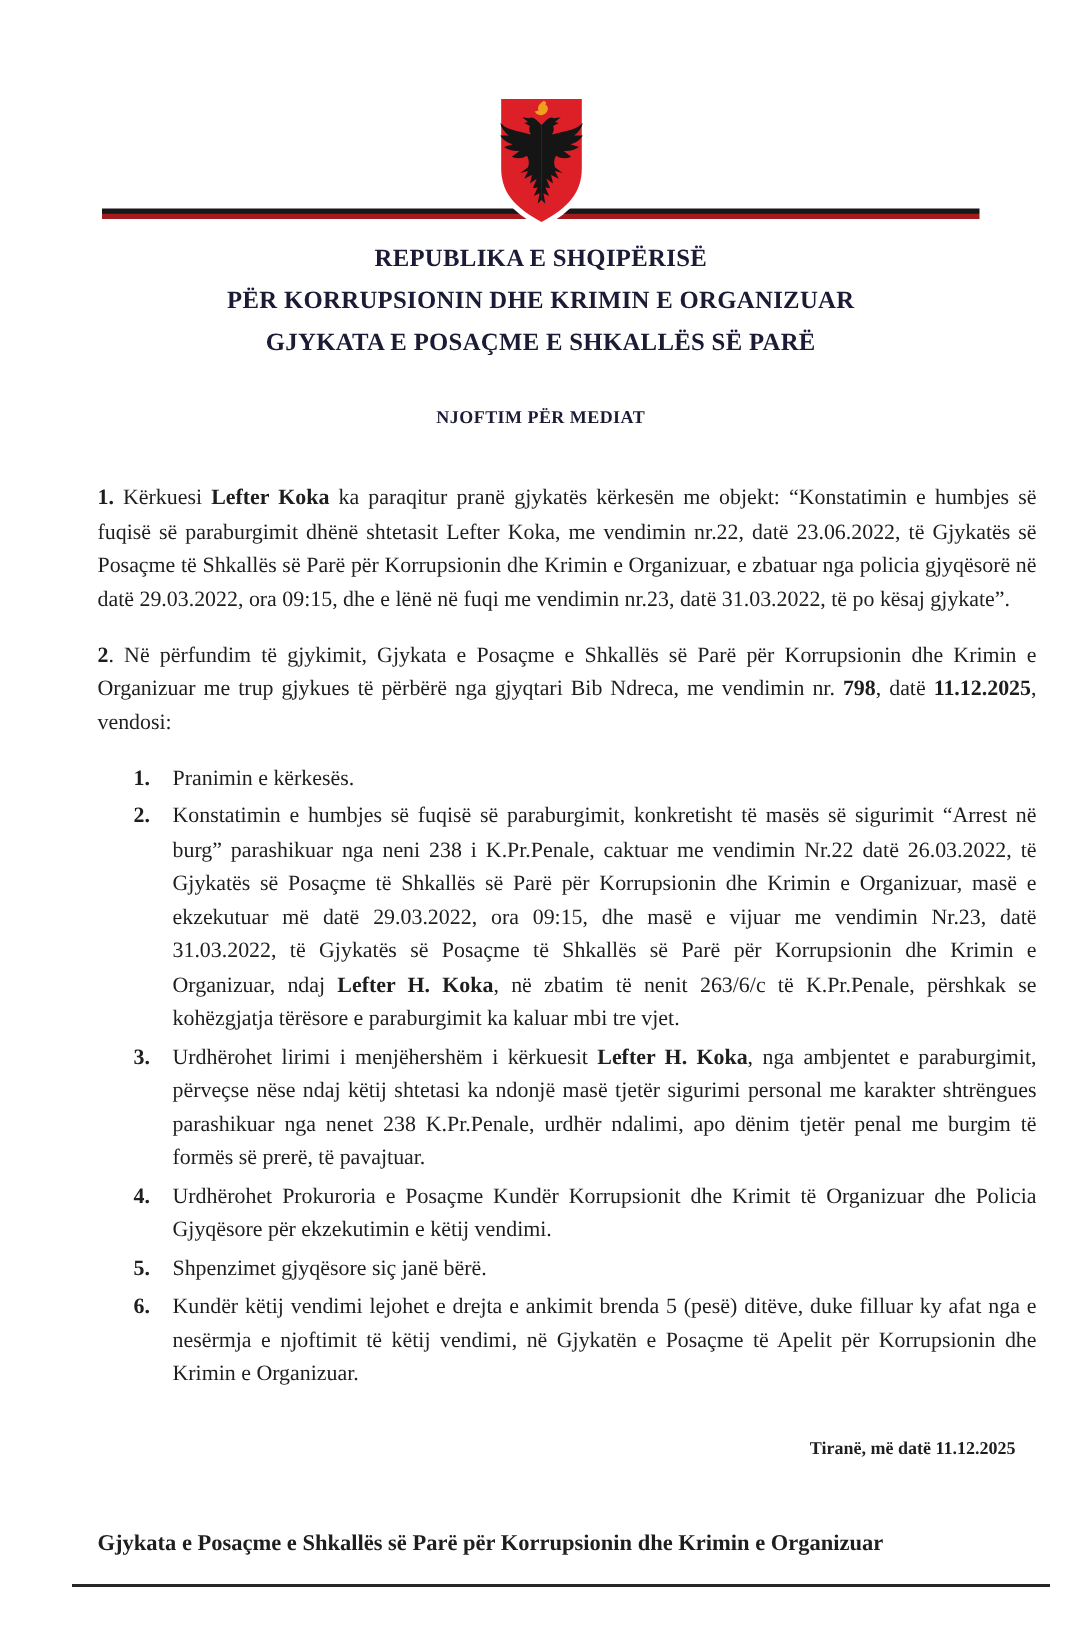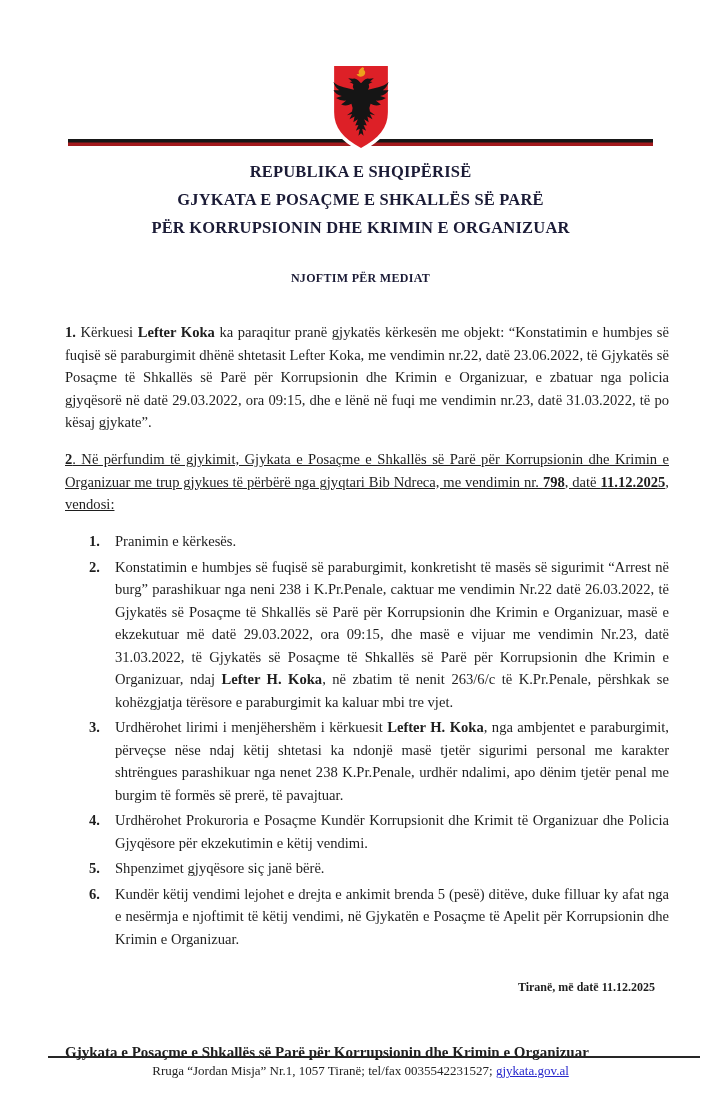--- a/index.html
+++ b/index.html
@@ -40,24 +40,24 @@
     margin-top: 26px;
     text-align: center;
     font-weight: 700;
     font-size: 12px;
     line-height: 20px;
     letter-spacing: 0.3px;
     color: #1b1b36;
   }
 
   
-  .content { padding: 0 52px 0 65px; font-size: 14.6px; line-height: 22.5px; }
+  .content { padding: 0 30px 0 65px; font-size: 14.6px; line-height: 22.5px; }
   .para { text-align: justify; }
   .para1 { margin-top: 33px; }
-  .para2 { margin-top: 14px; text-decoration: underline; }
+  .para2 { margin-top: 14px; }
   .b { font-weight: 700; }
 
   ol.decisions {
     list-style: none;
     counter-reset: item;
     margin: 12px 0 0 24px;
     padding-left: 26px;
   }
   ol.decisions li {
     counter-increment: item;
@@ -115,22 +115,22 @@
           L23 39 Q13 37 7 31 Q9 39 16 44 L7 44 Q11 51 20 53 L11 56 Q18 61 27 60 L19 66 Q27 70 35 65
           Q38 71 36 77 L28 83 L36 81 L32 89 L40 85 L38 94 L45 89
           L41 99 L46 98 L42 107 L48 104 L46 115 L50 111 Z" fill="#151515"></path>
         <use href="#eagle-half" xlink:href="#eagle-half" transform="translate(100,0) scale(-1,1)"></use>
       </g>
     </svg>
   </div>
 
   <div class="court-header">
     <div>REPUBLIKA E SHQIPËRISË</div>
+    <div>PËR KORRUPSIONIN DHE KRIMIN E ORGANIZUAR</div>
     <div>GJYKATA E POSAÇME E SHKALLËS SË PARË</div>
-    <div>PËR KORRUPSIONIN DHE KRIMIN E ORGANIZUAR</div>
   </div>
 
   <div class="doc-title">NJOFTIM PËR MEDIAT</div>
 
   <div class="content">
     <p class="para para1"><span class="b">1.</span><span> Kërkuesi </span><span class="b">Lefter Koka</span><span> ka paraqitur pranë gjykatës kërkesën me objekt: “Konstatimin e humbjes së fuqisë së paraburgimit dhënë shtetasit Lefter Koka, me vendimin nr.22, datë 23.06.2022, të Gjykatës së Posaçme të Shkallës së Parë për Korrupsionin dhe Krimin e Organizuar, e zbatuar nga policia gjyqësorë në datë 29.03.2022, ora 09:15, dhe e lënë në fuqi me vendimin nr.23, datë 31.03.2022, të po kësaj gjykate”.</span></p>
     <p class="para para2"><span class="b">2</span><span>. Në përfundim të gjykimit, Gjykata e Posaçme e Shkallës së Parë për Korrupsionin dhe Krimin e Organizuar me trup gjykues të përbërë nga gjyqtari Bib Ndreca, me vendimin nr. </span><span class="b">798</span><span>, datë </span><span class="b">11.12.2025</span><span>, vendosi:</span></p>
     <ol class="decisions">
         <li><span>Pranimin e kërkesës.</span></li>
         <li><span>Konstatimin e humbjes së fuqisë së paraburgimit, konkretisht të masës së sigurimit “Arrest në burg” parashikuar nga neni 238 i K.Pr.Penale, caktuar me vendimin Nr.22 datë 26.03.2022, të Gjykatës së Posaçme të Shkallës së Parë për Korrupsionin dhe Krimin e Organizuar, masë e ekzekutuar më datë 29.03.2022, ora 09:15, dhe masë e vijuar me vendimin Nr.23, datë 31.03.2022, të Gjykatës së Posaçme të Shkallës së Parë për Korrupsionin dhe Krimin e Organizuar, ndaj </span><span class="b">Lefter H. Koka</span><span>, në zbatim të nenit 263/6/c të K.Pr.Penale, përshkak se kohëzgjatja tërësore e paraburgimit ka kaluar mbi tre vjet.</span></li>
@@ -138,18 +138,15 @@
         <li><span>Urdhërohet Prokuroria e Posaçme Kundër Korrupsionit dhe Krimit të Organizuar dhe Policia Gjyqësore për ekzekutimin e këtij vendimi.</span></li>
         <li><span>Shpenzimet gjyqësore siç janë bërë.</span></li>
         <li><span>Kundër këtij vendimi lejohet e drejta e ankimit brenda 5 (pesë) ditëve, duke filluar ky afat nga e nesërmja e njoftimit të këtij vendimi, në Gjykatën e Posaçme të Apelit për Korrupsionin dhe Krimin e Organizuar.</span></li>
       </ol>
     <div class="place-date">Tiranë, më datë 11.12.2025</div>
     <div class="court-sign">Gjykata e Posaçme e Shkallës së Parë për Korrupsionin dhe Krimin e Organizuar</div>
   </div>
 
   <div class="footer">
     <div class="footer-rule"></div>
-    <div class="footer-text">
-      <span>Rruga “Jordan Misja” Nr.1, 1057 Tiranë; tel/fax 0035542231527; </span><span class="footer-link">gjykata.gov.al</span>
-    </div>
   </div>
 
 </div>
 
 </body></html>

